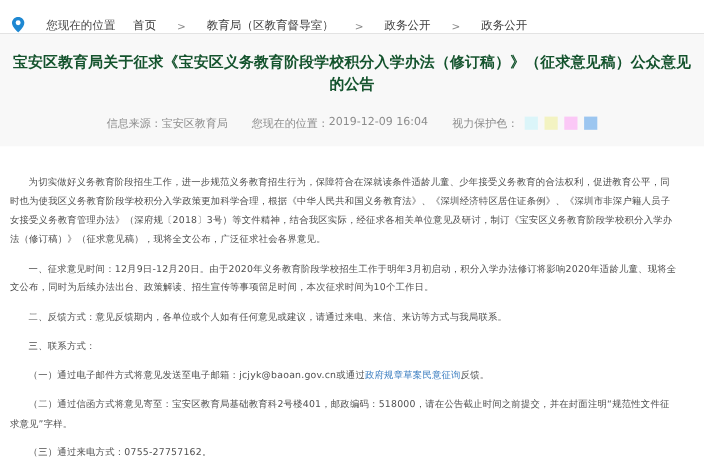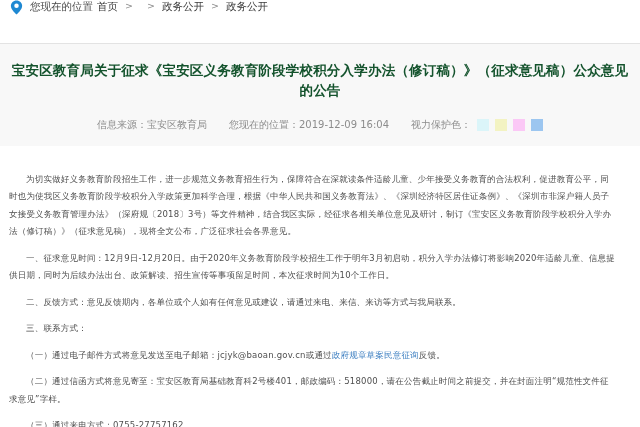--- a/index.html
+++ b/index.html
@@ -4,29 +4,30 @@
 <style>
   * { margin: 0; padding: 0; box-sizing: border-box; }
   html, body {
     width: 640px; height: 427px;
     background: #ffffff;
     font-family: "DejaVu Sans", "Liberation Sans", sans-serif;
     overflow: hidden;
   }
   
   .breadcrumb-bar {
-    height: 44px;
+    height: 31px;
     display: flex;
-    align-items: flex-start;
+    align-items: flex-end;
     padding: 0 10px;
     background: #ffffff;
     border-bottom: 1px solid #e3e3e3;
     font-size: 10.5px;
     color: #4a4a4a;
     white-space: nowrap;
+    gap: 12px;
   }
   .breadcrumb-bar .pin { width: 13px; height: 15px; margin-right: 7px; flex: 0 0 auto; }
   .crumb-label { color: #4a4a4a; margin-right: 4px; }
   .crumb-item { color: #3b3b3b; cursor: pointer; }
   .crumb-sep { color: #8a8a8a; margin: 0 7px; font-size: 9.5px; }
   
   .header-band {
     background: #f8f8f8;
     padding: 16px 8px 14px 8px;
     text-align: center;
@@ -75,20 +76,21 @@
 <body>
 
 <div class="breadcrumb-bar">
   <svg class="pin" viewBox="0 0 24 28">
     <path d="M12 1 C6 1 1.5 5.5 1.5 11.2 C1.5 18.2 12 27 12 27 C12 27 22.5 18.2 22.5 11.2 C22.5 5.5 18 1 12 1 Z" fill="#1e88d2"></path>
     <circle cx="12" cy="10.6" r="4.2" fill="#ffffff"></circle>
   </svg>
   <span class="crumb-label">您现在的位置</span>
   <span class="crumb-item">首页</span>
   <span class="crumb-sep">&gt;</span>
+  <span class="crumb-item">教育局（区教育督导室）</span>
   <span class="crumb-sep">&gt;</span>
   <span class="crumb-item">政务公开</span>
   <span class="crumb-sep">&gt;</span>
   <span class="crumb-item">政务公开</span>
 </div>
 
 <div class="header-band">
   <div class="page-title">宝安区教育局关于征求《宝安区义务教育阶段学校积分入学办法（修订稿）》（征求意见稿）公众意见的公告</div>
   <div class="meta-row">
     <span class="meta-group">
@@ -104,20 +106,20 @@
       <span class="swatch" style="background-color: rgb(219, 245, 249);"></span>
       <span class="swatch" style="background-color: rgb(243, 243, 194);"></span>
       <span class="swatch" style="background-color: rgb(251, 200, 246);"></span>
       <span class="swatch" style="background-color: rgb(156, 198, 240);"></span>
     </span>
   </div>
 </div>
 
 <div class="content">
   <p class="gap">为切实做好义务教育阶段招生工作，进一步规范义务教育招生行为，保障符合在深就读条件适龄儿童、少年接受义务教育的合法权利，促进教育公平，同时也为使我区义务教育阶段学校积分入学政策更加科学合理，根据《中华人民共和国义务教育法》、《深圳经济特区居住证条例》、《深圳市非深户籍人员子女接受义务教育管理办法》（深府规〔2018〕3号）等文件精神，结合我区实际，经征求各相关单位意见及研讨，制订《宝安区义务教育阶段学校积分入学办法（修订稿）》（征求意见稿），现将全文公布，广泛征求社会各界意见。</p>
-  <p class="gap">一、征求意见时间：12月9日-12月20日。由于2020年义务教育阶段学校招生工作于明年3月初启动，积分入学办法修订将影响2020年适龄儿童、信息提供日期，同时为后续办法出台、政策解读、招生宣传等事项留足时间，本次征求时间为10个工作日。</p>
+  <p class="gap">一、征求意见时间：12月9日-12月20日。由于2020年义务教育阶段学校招生工作于明年3月初启动，积分入学办法修订将影响2020年适龄儿童、现将全文公布，同时为后续办法出台、政策解读、招生宣传等事项留足时间，本次征求时间为10个工作日。</p>
   <p class="gap">二、反馈方式：意见反馈期内，各单位或个人如有任何意见或建议，请通过来电、来信、来访等方式与我局联系。</p>
   <p class="gap">三、联系方式：</p>
   <p class="gap"><span>（一）通过电子邮件方式将意见发送至电子邮箱：jcjyk@baoan.gov.cn或通过</span><a class="inline-link">政府规章草案民意征询</a><span>反馈。</span></p>
   <p class="gap">（二）通过信函方式将意见寄至：宝安区教育局基础教育科2号楼401，邮政编码：518000，请在公告截止时间之前提交，并在封面注明“规范性文件征求意见”字样。</p>
   <p class="gap">（三）通过来电方式：0755-27757162。</p>
 
 </div>
 
 </body></html>

